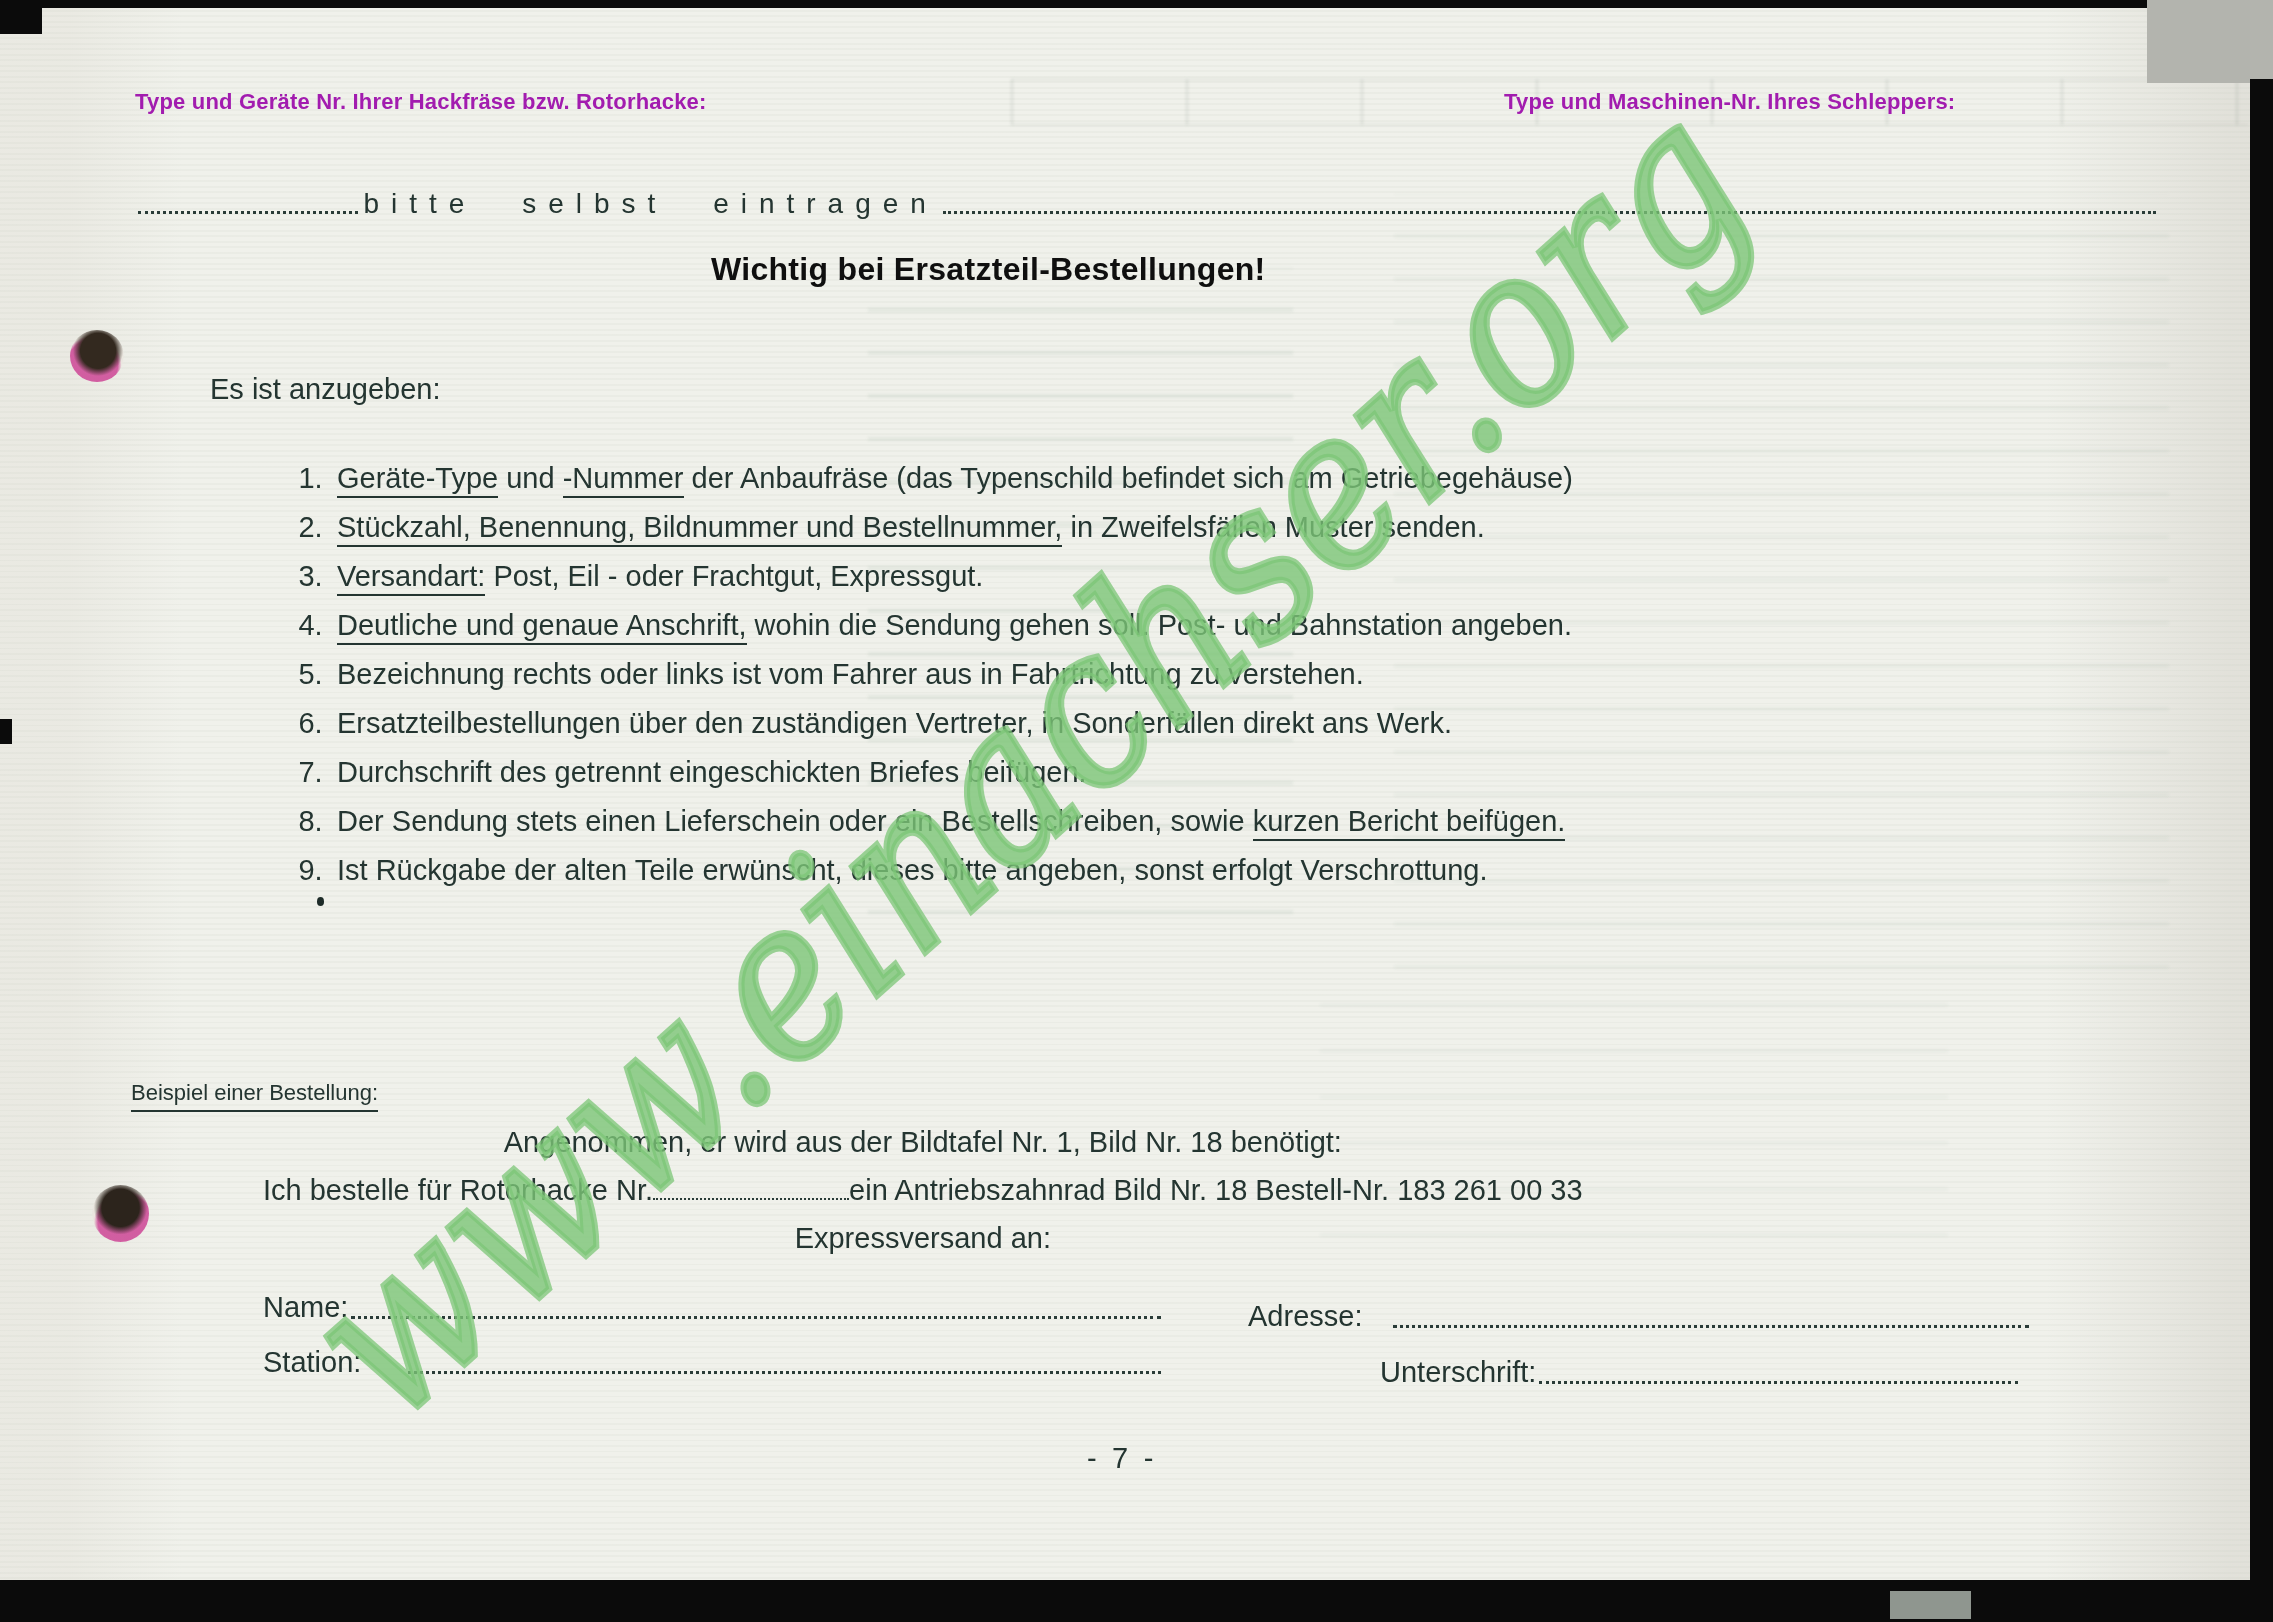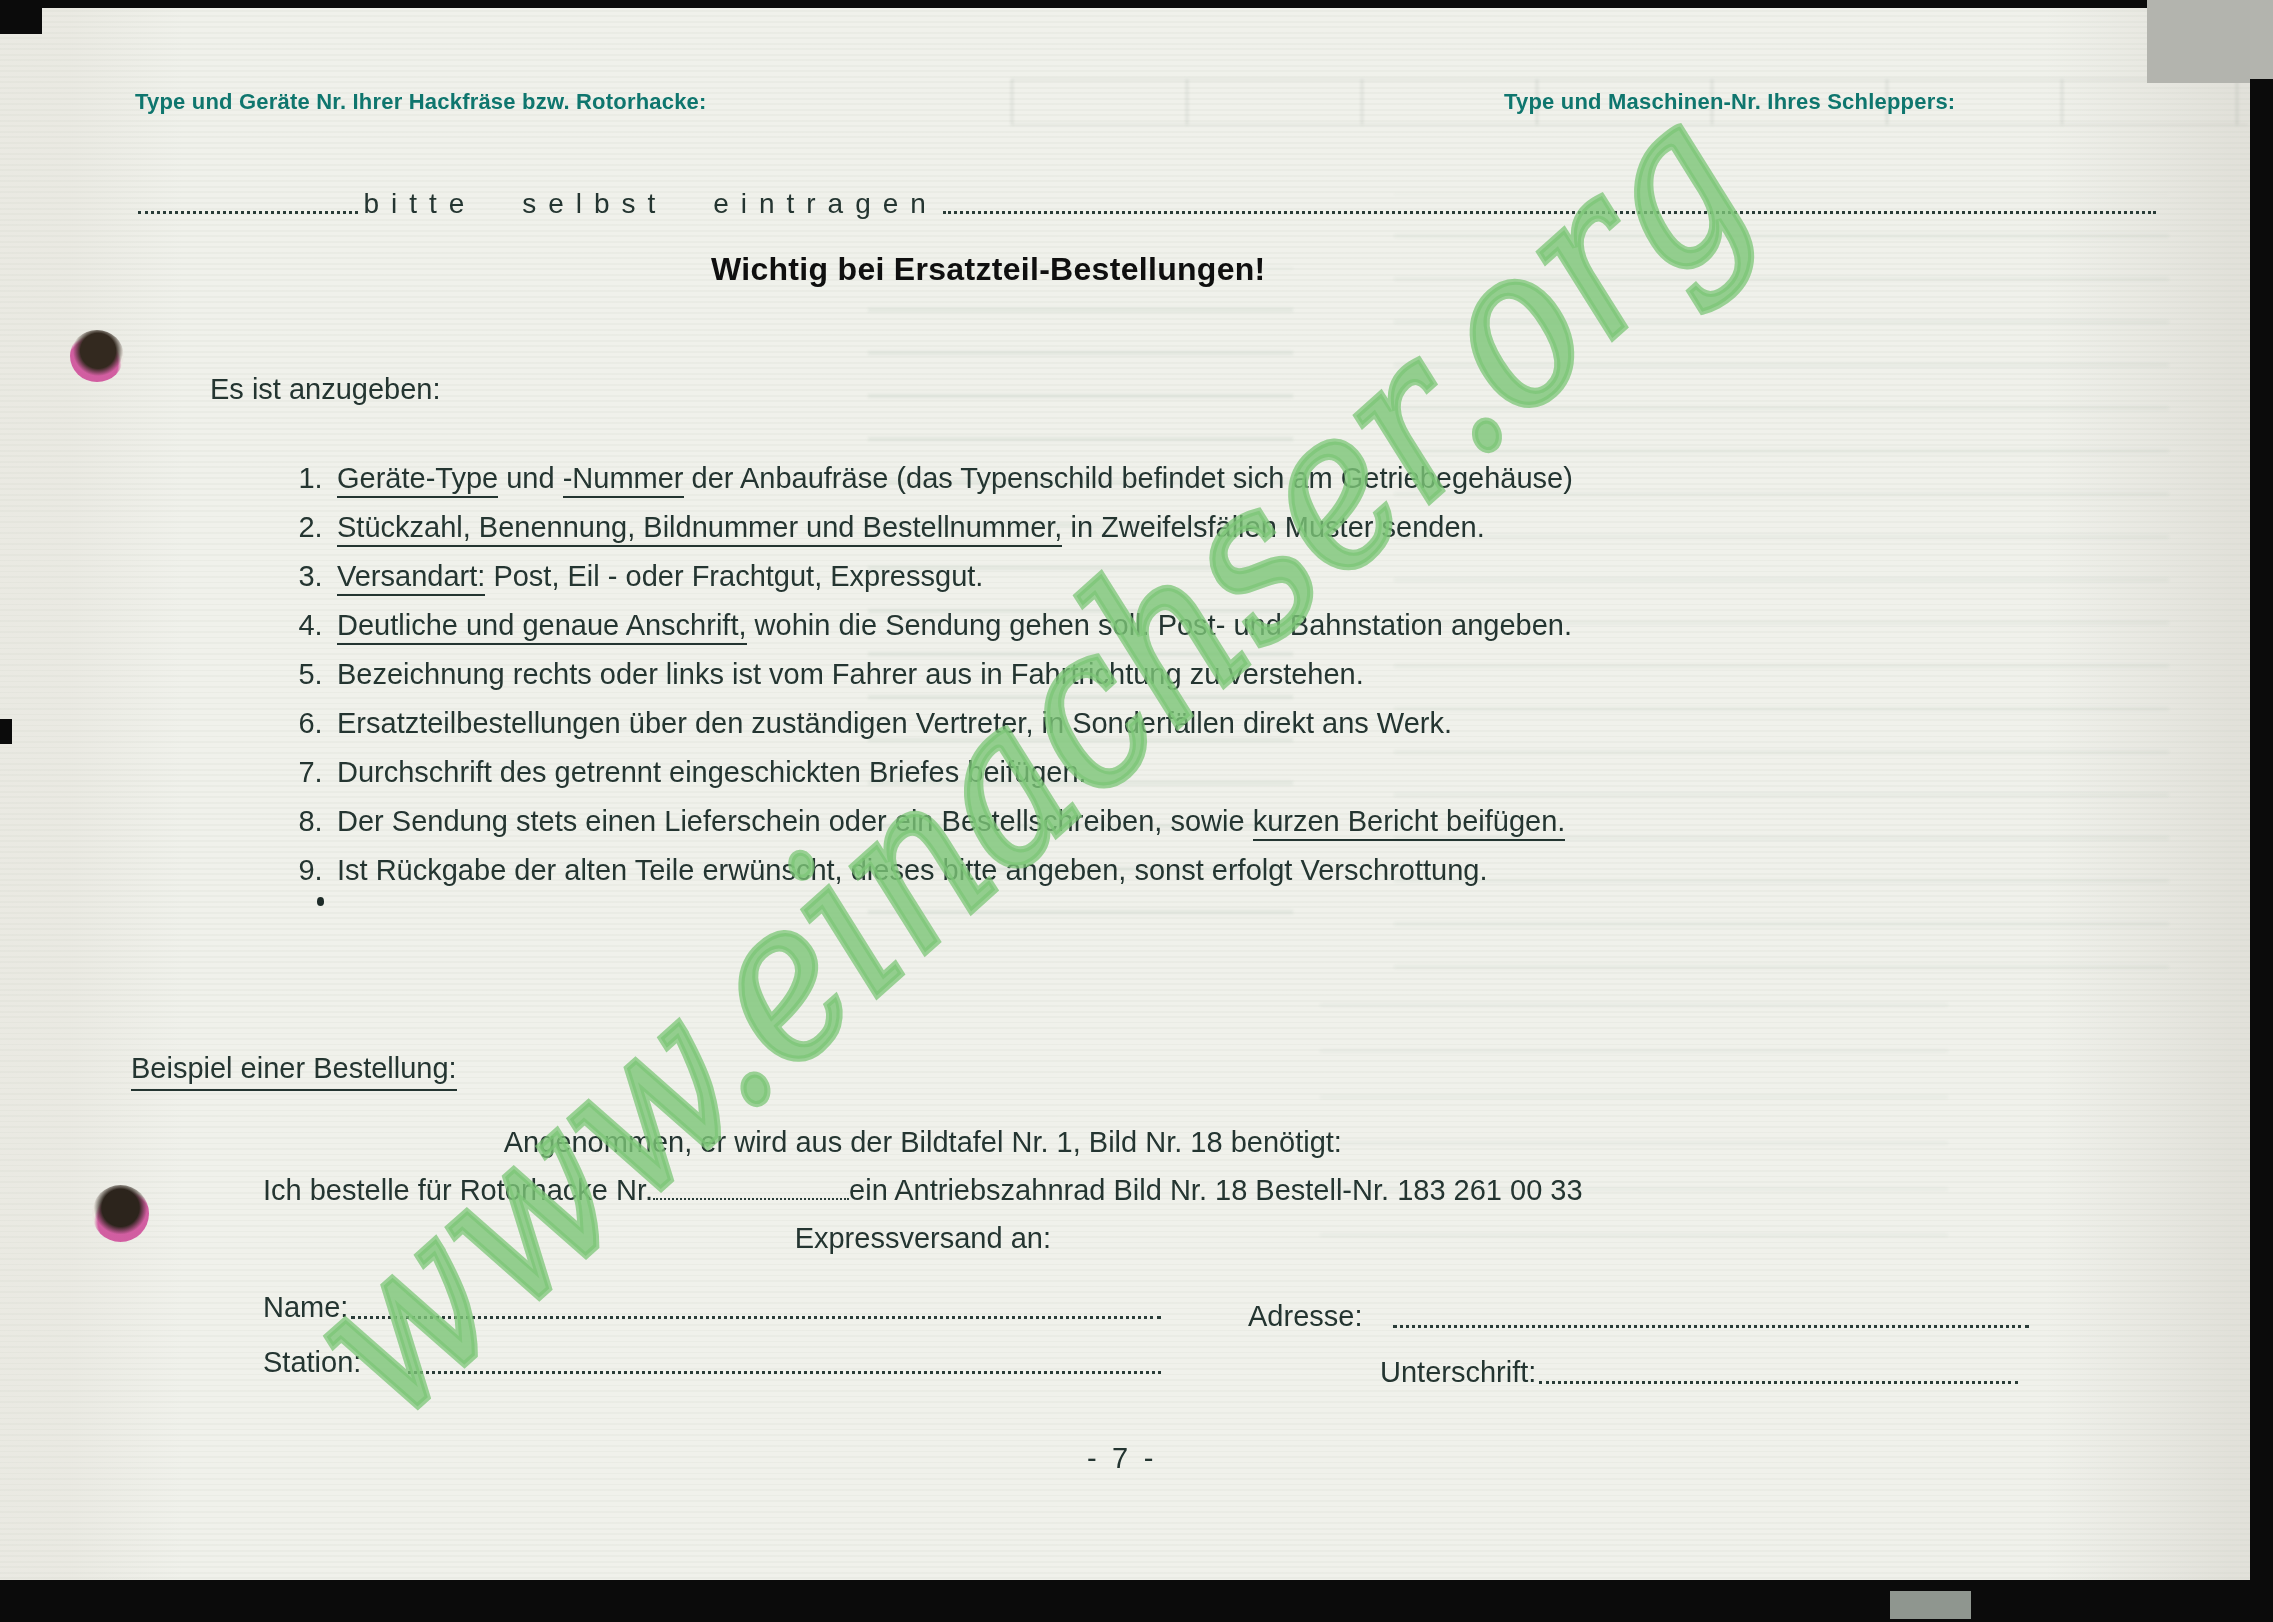--- a/index.html
+++ b/index.html
@@ -47,21 +47,21 @@
     background:repeating-linear-gradient(90deg, rgba(90,105,95,.28) 0 1.8px, rgba(0,0,0,0) 1.8px 175px);}
   .ghost-a{left:868px;top:268px;width:425px;height:646px;opacity:.5;
     background:repeating-linear-gradient(0deg, rgba(70,110,85,.16) 0 3.7px, rgba(0,0,0,0) 3.7px 43px);}
   .ghost-b{left:1394px;top:194px;width:775px;height:775px;opacity:.4;
     background:repeating-linear-gradient(0deg, rgba(70,110,85,.12) 0 3.7px, rgba(0,0,0,0) 3.7px 43px);}
   .ghost-c{left:1320px;top:997px;width:628px;height:240px;opacity:.35;
     background:repeating-linear-gradient(0deg, rgba(70,110,85,.12) 0 3.7px, rgba(0,0,0,0) 3.7px 46px);}
   
   .print-label{
     position:absolute;font-family:"Liberation Sans","DejaVu Sans",sans-serif;
-    font-weight:700;font-size:22px;color:#0f766e;letter-spacing:0.2px;white-space:nowrap;
+    font-weight:700;font-size:22px;color:#a21caf;letter-spacing:0.2px;white-space:nowrap;
   }
   .label-left{left:135px;top:89px;}
   .label-right{left:1504px;top:89px;}
   .doc-title{
     position:absolute;left:711px;top:251px;
     font-family:"Liberation Sans","DejaVu Sans",sans-serif;font-weight:700;
     font-size:32px;color:#0f0f0f;white-space:nowrap;letter-spacing:0.3px;
   }
   
   .tw{font-family:Liberation Sans, sans-serif;color:#243531;text-align:center;}
@@ -74,21 +74,21 @@
   .leader-fixed{width:220px;}
   .leader-flex{flex:1;}
   .intro-line{position:absolute;left:210px;top:373px;font-size:29px;white-space:nowrap;}
   .num-list{position:absolute;left:284px;top:454px;font-size:29px;}
   .num-list .li{display:flex;}
   .num-list .num{width:53px;flex:0 0 53px;line-height:49px;}
   .num-list .body{white-space:nowrap;}
   .num-list .line{display:block;line-height:49px;}
   .u{border-bottom:2.8px solid #243531;padding-bottom:2px;}
   .example-heading{
-    position:absolute;left:131px;top:1052px;font-size:29px;white-space:nowrap;
+    position:absolute;left:131px;top:1080px;font-size:22px;white-space:nowrap;
     border-bottom:2.8px solid #243531;padding-bottom:3.7px;
   }
   .example-block{position:absolute;left:263px;top:1118px;font-size:29px;white-space:nowrap;}
   .example-block .xline{line-height:48px;}
   .inline-dots{display:inline-block;width:196px;border-bottom:2.8px dotted #2a3c38;height:3.7px;vertical-align:baseline;}
   .form-row{position:absolute;display:flex;align-items:flex-end;font-size:29px;white-space:nowrap;}
   .form-row .dots{flex:1;border-bottom:3.7px dotted #2a3c38;margin:0 0 5.5px 2.8px;}
   .row-name{left:263px;top:1283px;width:898px;height:41px;}
   .row-adresse{left:1248px;top:1292px;width:781px;height:41px;gap:28px;}
   .row-station{left:263px;top:1338px;width:898px;height:41px;gap:44px;}

